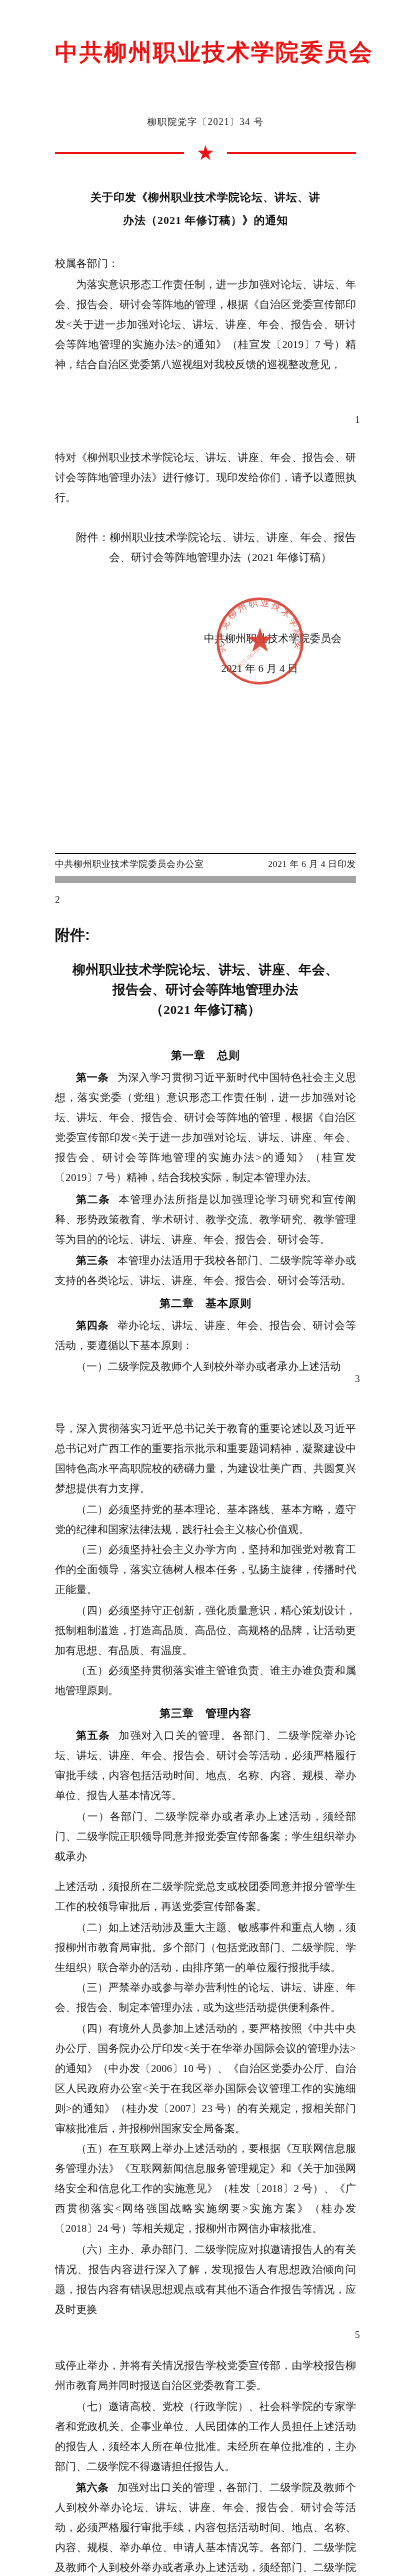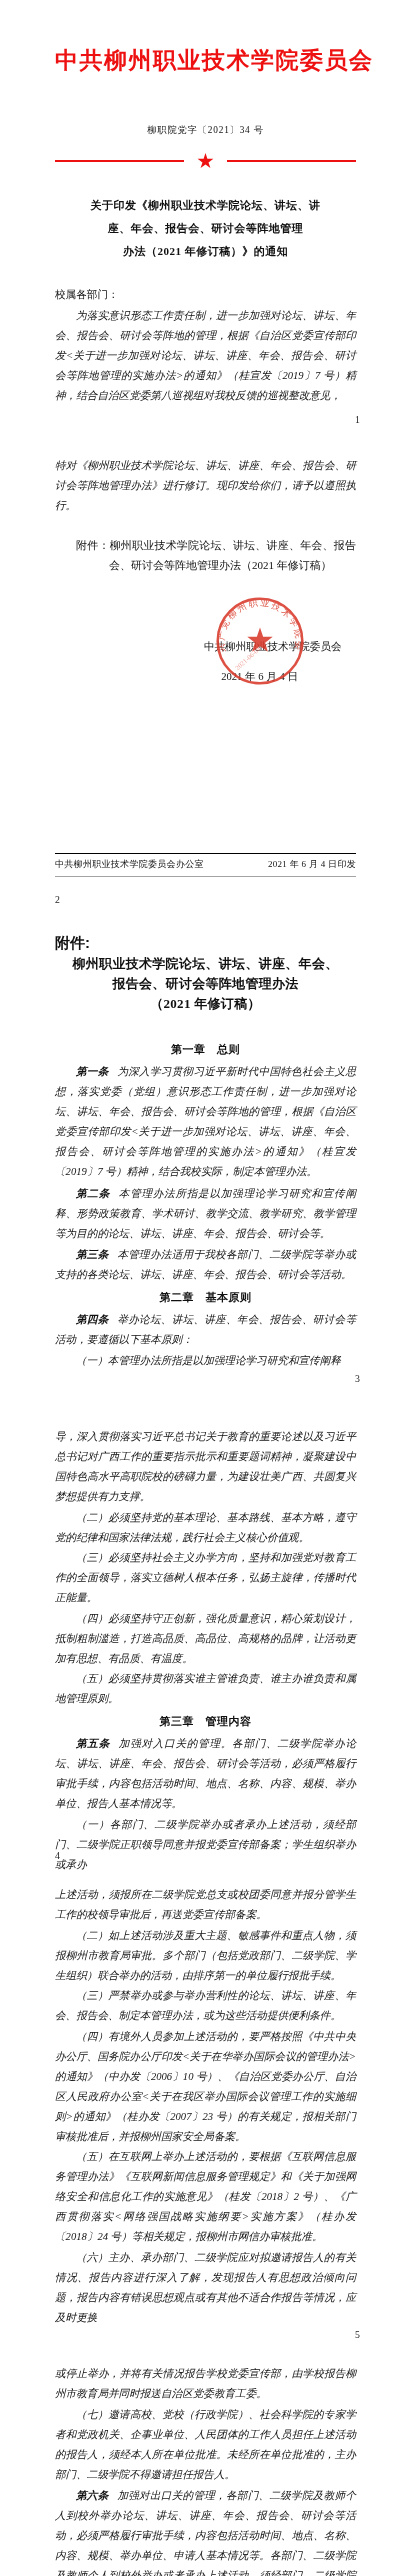--- a/index.html
+++ b/index.html
@@ -6,71 +6,70 @@
     --accent-red:#ee1111;
     --seal-red:#d93a2b;
     --text-color:#111111;
   }
   html,body{margin:0;padding:0;background:#ffffff;}
   #doc-canvas{
     position:relative;width:409px;height:3811px;background:#ffffff;
     font-family:"Liberation Serif","DejaVu Serif",serif;color:var(--text-color);
     overflow:hidden;
   }
-  .page{position:absolute;left:0;width:409px;box-sizing:border-box;padding:16px 53px 0 55px;}
+  .page{position:absolute;left:0;width:409px;box-sizing:border-box;padding:8px 53px 0 55px;}
   .masthead{
     font-size:23px;font-weight:bold;color:var(--accent-red);
     text-align:center;letter-spacing:1.5px;line-height:28px;white-space:nowrap;
   }
   .docnum{font-size:9.3px;text-align:center;letter-spacing:0.8px;line-height:13.4px;}
   .star-divider{display:flex;align-items:center;color:var(--accent-red);height:20.6px;}
   .star-divider .line{flex:1;height:1.5px;background:var(--accent-red);}
   .star-divider .star{
     font-family:"DejaVu Sans","Liberation Sans",sans-serif;
     font-size:20.6px;line-height:20.6px;margin:0 12.4px;
   }
   .doc-title{font-weight:bold;font-size:11px;line-height:23px;text-align:center;letter-spacing:0.5px;}
   .attach-title{font-weight:bold;font-size:13px;line-height:20px;text-align:center;letter-spacing:0.3px;}
   .salutation{font-size:10.6px;line-height:20px;margin:0;}
-  p.body{font-size:10.6px;line-height:20px;text-align:justify;margin:0.5px 0;text-indent:21px;font-style:italic;}
+  p.body{font-size:10.6px;line-height:20px;text-align:justify;margin:0.5px 0;text-indent:21px;}
   p.body.cont{text-indent:0;}
   .lead{font-family:"Liberation Sans","DejaVu Sans",sans-serif;font-weight:bold;padding-right:8.8px;}
   .chapter{
     font-family:"Liberation Sans","DejaVu Sans",sans-serif;font-weight:bold;
     font-size:11px;line-height:20px;text-align:center;margin:2.1px 0;letter-spacing:0.5px;
   }
   .attach-label{font-family:"Liberation Sans","DejaVu Sans",sans-serif;font-weight:bold;font-size:15px;line-height:20px;}
   p.attach-ref{font-size:11px;line-height:20px;margin:0;padding-left:54px;text-indent:-33px;text-align:justify;}
   .sign{font-size:10.6px;line-height:20px;text-align:right;}
   .sign-name{padding-right:14.4px;}
   .sign-date{padding-right:58px;}
   .footer{
     position:absolute;left:55px;right:53px;height:21.6px;
-    border-top:1px solid #000;border-bottom:1px solid #a3a3a3;
+    border-top:1px solid #000;border-bottom:7px solid #a3a3a3;
     display:flex;align-items:center;justify-content:space-between;
     font-size:9px;letter-spacing:0.3px;
   }
   .pagenum{position:absolute;font-size:9.8px;color:#222;}
   .seal{position:absolute;opacity:0.88;}
 </style>
 </head>
 <body>
 
 <div id="doc-canvas">
     <section class="page" style="top: 0px; height: 434px;">
       <div class="masthead" style="margin-top: 31px;">中共柳州职业技术学院委员会</div>
       <div class="docnum" style="margin-top: 49px;">柳职院党字〔2021〕34 号</div>
       <div class="star-divider" style="margin-top: 13.4px;">
         <span class="line"></span>
         <span class="star">★</span>
         <span class="line"></span>
       </div>
       <div class="doc-title" style="margin-top: 23px;">
         <div>关于印发《柳州职业技术学院论坛、讲坛、讲</div>
-        <div>座、年会、报告会、研讨会等阵地管理</div>
         <div>办法（2021 年修订稿）》的通知</div>
       </div>
       <p class="salutation" style="margin-top: 22px;">校属各部门：</p>
       <p class="body" style="margin-top: 1px;"><span>为落实意识形态工作责任制，进一步加强对论坛、讲坛、年会、报告会、研讨会等阵地的管理，根据《自治区党委宣传部印发&lt;关于进一步加强对论坛、讲坛、讲座、年会、报告会、研讨会等阵地管理的实施办法&gt;的通知》（桂宣发〔2019〕7 号）精神，结合自治区党委第八巡视组对我校反馈的巡视整改意见，</span></p>
       <div class="pagenum" style="top: 414px; right: 49px;">1</div>
     </section>
     <section class="page" style="top: 434px; height: 483px;">
       <p class="body cont" style="margin-top: 5.7px;"><span>特对《柳州职业技术学院论坛、讲坛、讲座、年会、报告会、研讨会等阵地管理办法》进行修订。现印发给你们，请予以遵照执行。</span></p>
       <p class="attach-ref" style="margin-top: 19.6px;"><span>附件：</span><span>柳州职业技术学院论坛、讲坛、讲座、年会、报告会、研讨会等阵地管理办法（2021 年修订稿）</span></p>
       <div class="sign sign-name" style="margin-top: 62px;">中共柳州职业技术学院委员会</div>
@@ -85,32 +84,32 @@
         <text x="52" y="152" transform="rotate(-42 52 152)" font-size="13" fill="#d93a2b" opacity="0.55">2021-06-04</text>
       </svg>
       <div class="footer" style="top: 419px;">
         <span class="footer-left">中共柳州职业技术学院委员会办公室</span>
         <span class="footer-right">2021 年 6 月 4 日印发</span>
       </div>
       <div class="pagenum" style="top: 460px; left: 55px;">2</div>
     </section>
     <section class="page" style="top: 917px; height: 478px;">
       <div class="attach-label" style="margin-top: 0px;">附件:</div>
-      <div class="attach-title" style="margin-top: 1px;">
+      <div class="attach-title" style="margin-top: 15px;">
         <div>柳州职业技术学院论坛、讲坛、讲座、年会、</div>
         <div>报告会、研讨会等阵地管理办法</div>
         <div>（2021 年修订稿）</div>
       </div>
       <h3 class="chapter" style="margin-top: 25px;">第一章　总则</h3>
       <p class="body"><span class="lead">第一条</span><span>为深入学习贯彻习近平新时代中国特色社会主义思想，落实党委（党组）意识形态工作责任制，进一步加强对论坛、讲坛、年会、报告会、研讨会等阵地的管理，根据《自治区党委宣传部印发&lt;关于进一步加强对论坛、讲坛、讲座、年会、报告会、研讨会等阵地管理的实施办法&gt;的通知》（桂宣发〔2019〕7 号）精神，结合我校实际，制定本管理办法。</span></p>
       <p class="body"><span class="lead">第二条</span><span>本管理办法所指是以加强理论学习研究和宣传阐释、形势政策教育、学术研讨、教学交流、教学研究、教学管理等为目的的论坛、讲坛、讲座、年会、报告会、研讨会等。</span></p>
       <p class="body"><span class="lead">第三条</span><span>本管理办法适用于我校各部门、二级学院等举办或支持的各类论坛、讲坛、讲座、年会、报告会、研讨会等活动。</span></p>
       <h3 class="chapter">第二章　基本原则</h3>
       <p class="body"><span class="lead">第四条</span><span>举办论坛、讲坛、讲座、年会、报告会、研讨会等活动，要遵循以下基本原则：</span></p>
-      <p class="body"><span>（一）本管理办法所指是以加强理论学习研究和宣传阐释</span></p>
+      <p class="body"><span>（一）二级学院及教师个人到校外举办或者承办上述活动</span></p>
       <div class="pagenum" style="top: 456px; right: 49px;">3</div>
     </section>
     <section class="page" style="top: 1395px; height: 474px;">
       <p class="body cont" style="margin-top: 16px;"><span>导，深入贯彻落实习近平总书记关于教育的重要论述以及习近平总书记对广西工作的重要指示批示和重要题词精神，凝聚建设中国特色高水平高职院校的磅礴力量，为建设壮美广西、共圆复兴梦想提供有力支撑。</span></p>
       <p class="body"><span>（二）必须坚持党的基本理论、基本路线、基本方略，遵守党的纪律和国家法律法规，践行社会主义核心价值观。</span></p>
       <p class="body"><span>（三）必须坚持社会主义办学方向，坚持和加强党对教育工作的全面领导，落实立德树人根本任务，弘扬主旋律，传播时代正能量。</span></p>
       <p class="body"><span>（四）必须坚持守正创新，强化质量意识，精心策划设计，抵制粗制滥造，打造高品质、高品位、高规格的品牌，让活动更加有思想、有品质、有温度。</span></p>
       <p class="body"><span>（五）必须坚持贯彻落实谁主管谁负责、谁主办谁负责和属地管理原则。</span></p>
       <h3 class="chapter">第三章　管理内容</h3>
       <p class="body"><span class="lead">第五条</span><span>加强对入口关的管理。各部门、二级学院举办论坛、讲坛、讲座、年会、报告会、研讨会等活动，必须严格履行审批手续，内容包括活动时间、地点、名称、内容、规模、举办单位、报告人基本情况等。</span></p>

